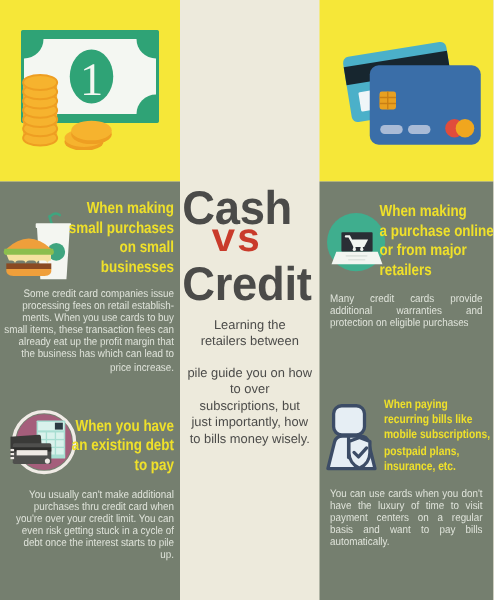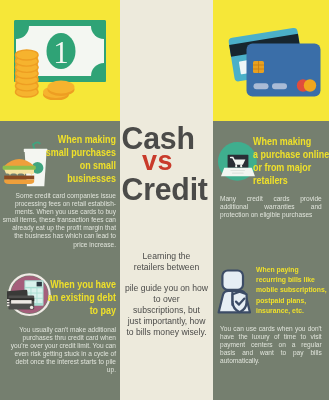--- a/index.html
+++ b/index.html
@@ -12,25 +12,25 @@
   .olive{background:#757F6F;}
   .cream{background:#EDEADC;}
 
   .icon{position:absolute;}
 
   
   .title-wrap{position:absolute;left:120px;top:123px;width:75px;text-align:center;}
   .t-big{font-family:"Liberation Sans",sans-serif;font-weight:bold;
          font-size:31.5px;line-height:30px;color:#4B4B49;letter-spacing:-0.2px;
          transform:scaleX(0.96);}
-  .t-vs{font-family:Liberation Sans, sans-serif;font-weight:bold;
+  .t-vs{font-family:Liberation Mono, monospace;font-weight:bold;
         font-size:27px;line-height:21px;color:#C93B2B;letter-spacing:0.4px;
         transform:scaleX(1);position:relative;top:-2px;}
   .intro{position:absolute;left:122px;top:211px;width:89px;text-align:center;
-         font-size:8.6px;line-height:10.8px;color:#4B4B49;margin-top:40px;}
+         font-size:8.6px;line-height:10.8px;color:#4B4B49;}
 
   
   .hd{position:absolute;font-weight:bold;color:#EFE02A;
       font-size:10.6px;line-height:12.9px;letter-spacing:0px;
       transform:scaleX(0.845);}
   .hd.sm{font-size:8.1px;line-height:10.2px;}
   .hd.r{text-align:right;transform-origin:100% 0;}
   .hd.l{text-align:left;transform-origin:0 0;}
 
   

